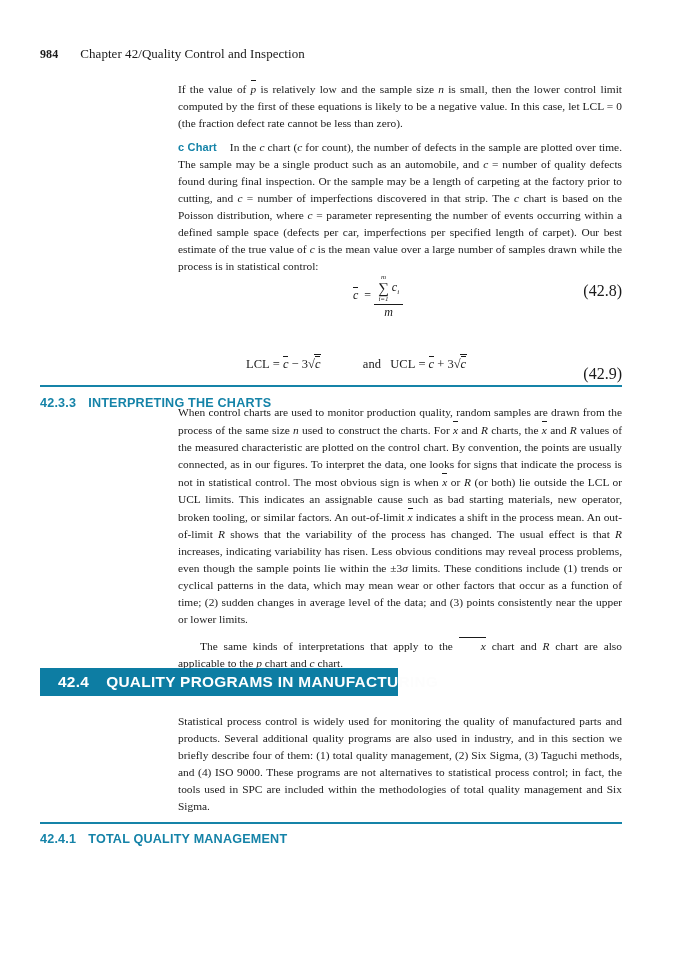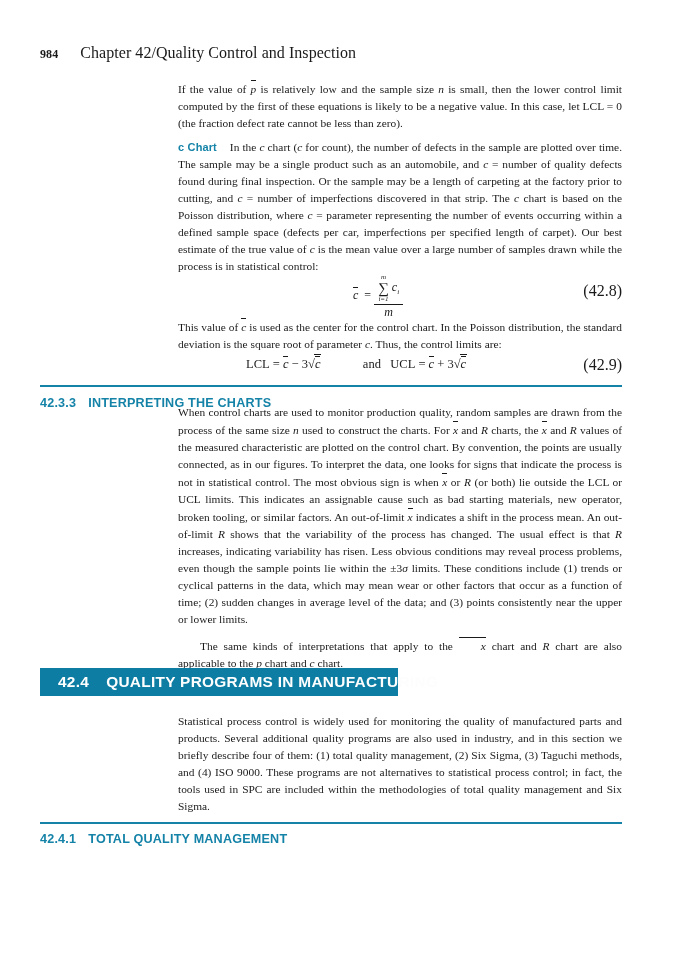--- a/index.html
+++ b/index.html
@@ -32,21 +32,21 @@
     white-space: nowrap;
   }
   .folio {
     font-family: "Liberation Serif", serif;
     font-weight: bold;
     font-size: 12px;
     letter-spacing: .1px;
   }
   .running-title {
     font-family: "Liberation Serif", serif;
-    font-size: 16px;
+    font-size: 13px;
     margin-left: 22px;
     letter-spacing: .05px;
   }
 
   
   .col {
     position: absolute;
     left: 178px;
     width: 444px;
   }
@@ -209,31 +209,28 @@
   <div class="mathline" style="top:266px;">
     <div style="position:relative; height:46px;">
       <div style="position:absolute; left:175px; top:8px; white-space:nowrap;">
         <span class="ovb">c</span>
         <span style="font-style:normal;">&nbsp;=&nbsp;</span><span class="frac"><span class="num"><span class="sigma"><span class="lim">m</span><span class="big">∑</span><span class="lim">i=1</span></span>&nbsp;<i>c<sub style="font-size:7px;">i</sub></i></span><span class="den">m</span></span>
       </div>
       <span class="eqno" style="top:16px;">(42.8)</span>
     </div>
   </div>
 
-  <div class="col" style="top:318px;">
-    <p class="body">This value of <span class="ovb">c</span> is used as the center for the control chart. In the Poisson distribution, the standard deviation is the square root of parameter <i>c</i>. Thus, the control limits are:</p>
-  </div>
 
   <div class="mathline" style="top:352px;">
     <div style="position:relative; height:24px;">
       <div style="position:absolute; left:68px; top:2px; white-space:nowrap; font-size:12.5px;">
         <span style="font-style:normal;">LCL&nbsp;=&nbsp;</span><span class="ovb">c</span><span style="font-style:normal;">&nbsp;−&nbsp;3</span><span class="sqrt"><span class="rad">√</span><span class="under"><span class="ovb">c</span></span></span>
         <span style="font-style:normal;margin-left:32px;">&nbsp;&nbsp;and&nbsp;&nbsp;&nbsp;UCL&nbsp;=&nbsp;</span><span class="ovb">c</span><span style="font-style:normal;">&nbsp;+&nbsp;3</span><span class="sqrt"><span class="rad">√</span><span class="under"><span class="ovb">c</span></span></span>
       </div>
-      <span class="eqno" style="top:4px;">(42.9)</span>
+      <span class="eqno" style="top:13px;">(42.9)</span>
     </div>
   </div>
 
   <div class="rule" style="top:385px;"></div>
   <div class="head-sub" style="top:396px;">
     <span class="num">42.3.3</span><span>INTERPRETING THE CHARTS</span>
   </div>
 
   <div class="col" style="top:404px;">
     <p class="body">When control charts are used to monitor production quality, random samples are drawn from the process of the same size <i>n</i> used to construct the charts. For <span class="ovb">x</span> and <i>R</i> charts, the <span class="ovb">x</span> and <i>R</i> values of the measured characteristic are plotted on the control chart. By convention, the points are usually connected, as in our figures. To interpret the data, one looks for signs that indicate the process is not in statistical control. The most obvious sign is when <span class="ovb">x</span> or <i>R</i> (or both) lie outside the LCL or UCL limits. This indicates an assignable cause such as bad starting materials, new operator, broken tooling, or similar factors. An out-of-limit <span class="ovb">x</span> indicates a shift in the process mean. An out-of-limit <i>R</i> shows that the variability of the process has changed. The usual effect is that <i>R</i> increases, indicating variability has risen. Less obvious conditions may reveal process problems, even though the sample points lie within the ±3<i>σ</i> limits. These conditions include (1) trends or cyclical patterns in the data, which may mean wear or other factors that occur as a function of time; (2) sudden changes in average level of the data; and (3) points consistently near the upper or lower limits.</p>

